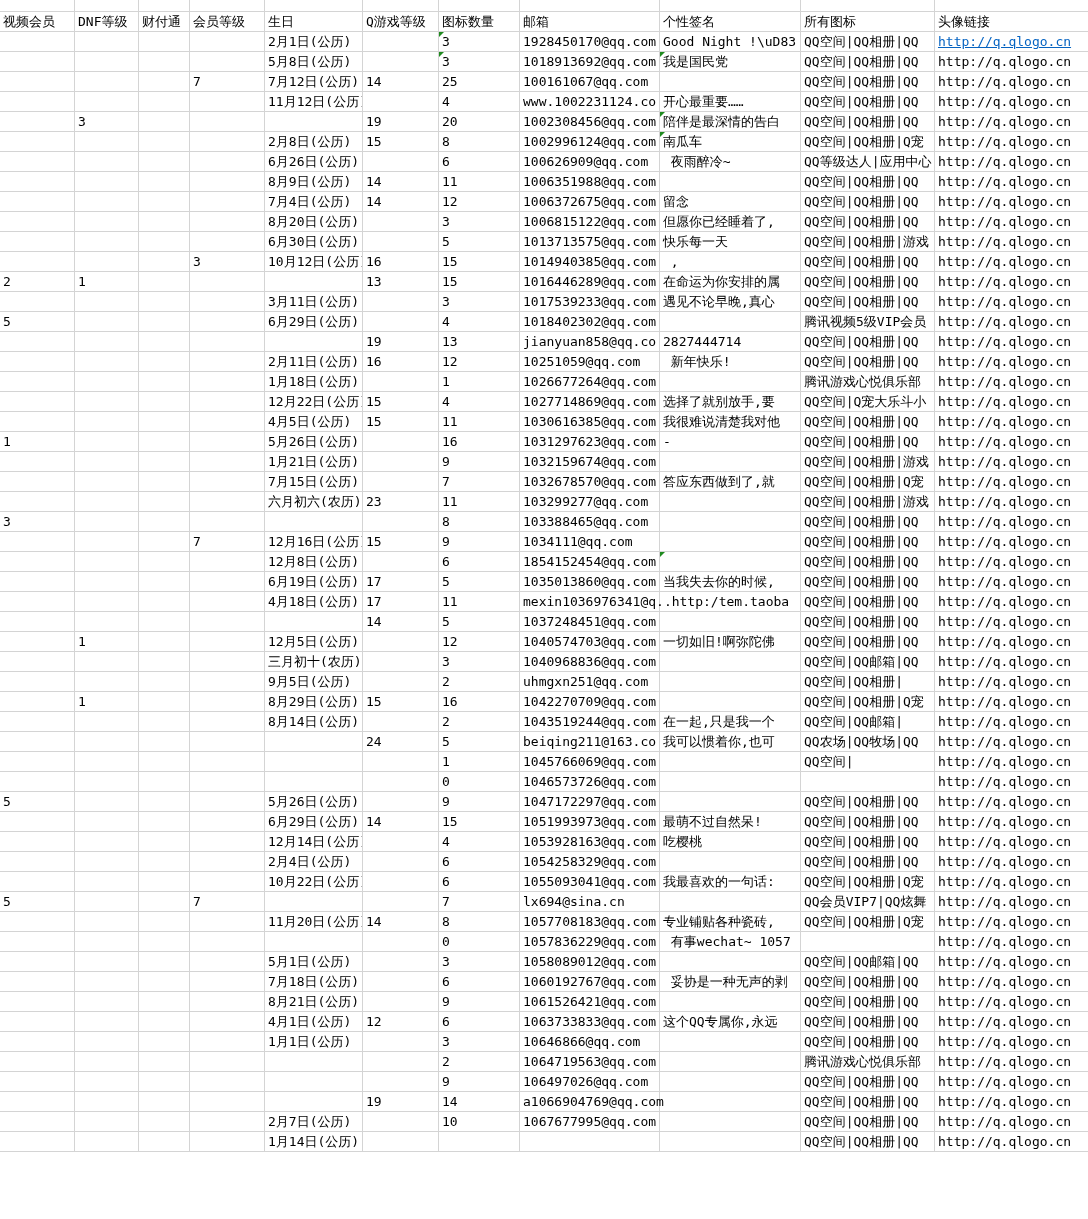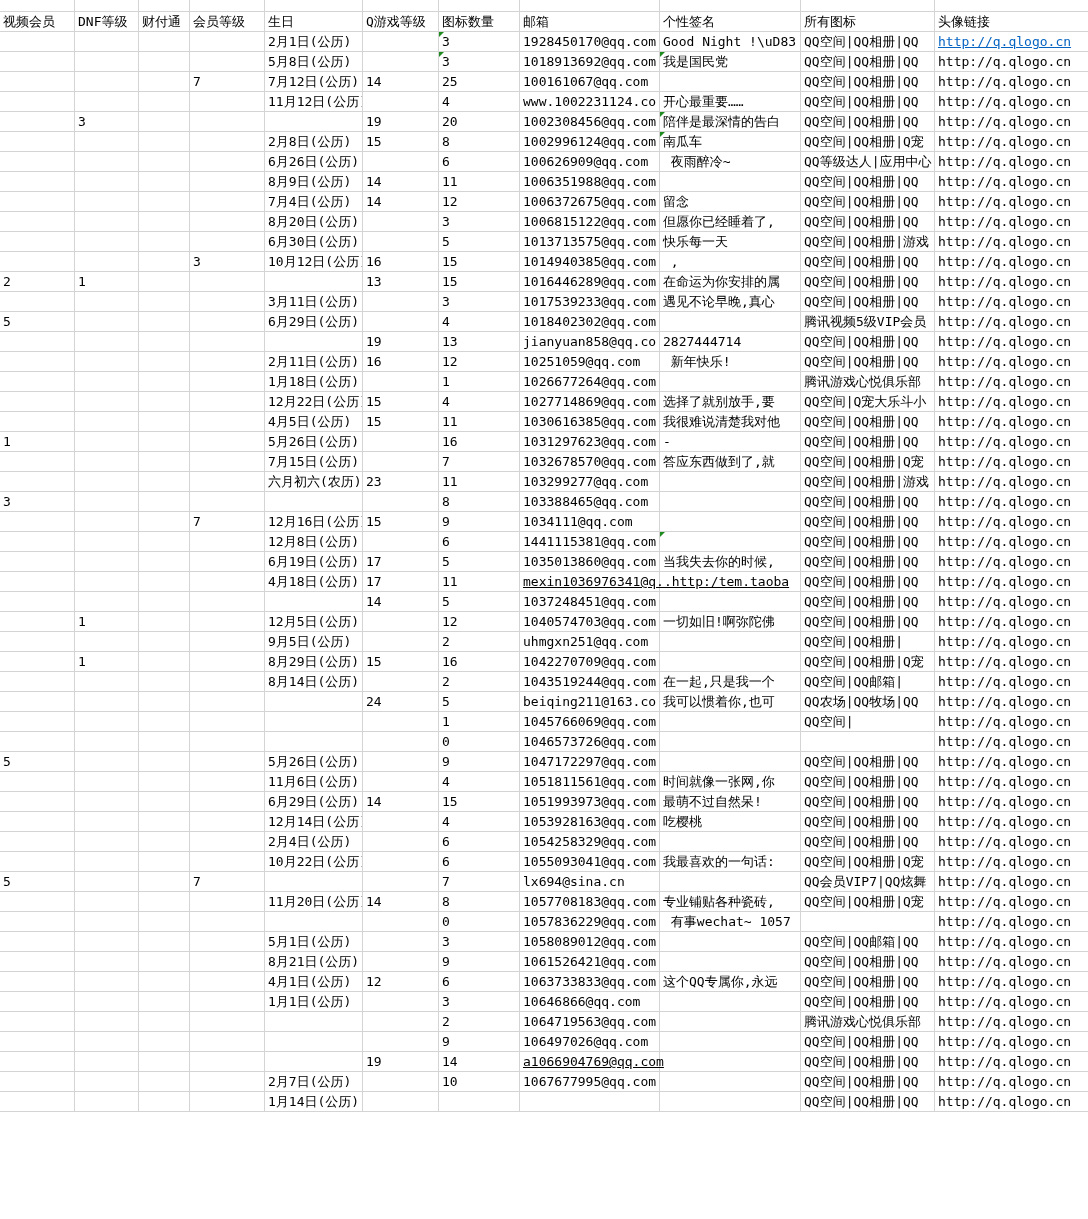--- a/index.html
+++ b/index.html
@@ -37,21 +37,21 @@
     position:relative;
     font-size:13px;
   }
   .grid td:last-child,.grid th:last-child{border-right:none;}
   .grid tr.striprow td{height:12px;}
   .right{text-align:right;padding-right:2px;}
   .hyperlink{color:var(--link);text-decoration:underline;}
   td.ovf{overflow:visible;}
   td.ovf > span{
     position:absolute;left:3px;top:0;
-    line-height:19px;white-space:pre;z-index:3;text-decoration:underline;
+    line-height:19px;white-space:pre;z-index:3;
   }
   .corner{
     position:absolute;top:0;left:0;width:0;height:0;
     border-top:5px solid var(--tri);
     border-right:5px solid transparent;
     z-index:4;
   }
 </style>
 </head>
 <body>
@@ -369,20 +369,33 @@
           <td>1031297623@qq.com</td>
           <td>-</td>
           <td>QQ空间|QQ相册|QQ</td>
           <td>http://q.qlogo.cn</td>
         </tr>
         <tr>
           <td></td>
           <td></td>
           <td></td>
           <td></td>
+          <td>1月21日(公历)</td>
+          <td></td>
+          <td>9</td>
+          <td>1032159674@qq.com</td>
+          <td></td>
+          <td>QQ空间|QQ相册|游戏</td>
+          <td>http://q.qlogo.cn</td>
+        </tr>
+        <tr>
+          <td></td>
+          <td></td>
+          <td></td>
+          <td></td>
           <td>7月15日(公历)</td>
           <td></td>
           <td>7</td>
           <td>1032678570@qq.com</td>
           <td>答应东西做到了,就</td>
           <td>QQ空间|QQ相册|Q宠</td>
           <td>http://q.qlogo.cn</td>
         </tr>
         <tr>
           <td></td>
@@ -424,21 +437,21 @@
           <td>http://q.qlogo.cn</td>
         </tr>
         <tr>
           <td></td>
           <td></td>
           <td></td>
           <td></td>
           <td>12月8日(公历)</td>
           <td></td>
           <td>6</td>
-          <td>1441115381@qq.com</td>
+          <td>1854152454@qq.com</td>
           <td><span class="corner"></span></td>
           <td>QQ空间|QQ相册|QQ</td>
           <td>http://q.qlogo.cn</td>
         </tr>
         <tr>
           <td></td>
           <td></td>
           <td></td>
           <td></td>
           <td>6月19日(公历)</td>
@@ -486,20 +499,33 @@
           <td>1040574703@qq.com</td>
           <td>一切如旧!啊弥陀佛</td>
           <td>QQ空间|QQ相册|QQ</td>
           <td>http://q.qlogo.cn</td>
         </tr>
         <tr>
           <td></td>
           <td></td>
           <td></td>
           <td></td>
+          <td>三月初十(农历)</td>
+          <td></td>
+          <td>3</td>
+          <td>1040968836@qq.com</td>
+          <td></td>
+          <td>QQ空间|QQ邮箱|QQ</td>
+          <td>http://q.qlogo.cn</td>
+        </tr>
+        <tr>
+          <td></td>
+          <td></td>
+          <td></td>
+          <td></td>
           <td>9月5日(公历)</td>
           <td></td>
           <td>2</td>
           <td>uhmgxn251@qq.com</td>
           <td></td>
           <td>QQ空间|QQ相册|</td>
           <td>http://q.qlogo.cn</td>
         </tr>
         <tr>
           <td></td>
@@ -569,33 +595,20 @@
         <tr>
           <td>5</td>
           <td></td>
           <td></td>
           <td></td>
           <td>5月26日(公历)</td>
           <td></td>
           <td>9</td>
           <td>1047172297@qq.com</td>
           <td></td>
-          <td>QQ空间|QQ相册|QQ</td>
-          <td>http://q.qlogo.cn</td>
-        </tr>
-        <tr>
-          <td></td>
-          <td></td>
-          <td></td>
-          <td></td>
-          <td>11月6日(公历)</td>
-          <td></td>
-          <td>4</td>
-          <td>1051811561@qq.com</td>
-          <td>时间就像一张网,你</td>
           <td>QQ空间|QQ相册|QQ</td>
           <td>http://q.qlogo.cn</td>
         </tr>
         <tr>
           <td></td>
           <td></td>
           <td></td>
           <td></td>
           <td>6月29日(公历)</td>
           <td>14</td>
@@ -694,20 +707,33 @@
           <td>1058089012@qq.com</td>
           <td></td>
           <td>QQ空间|QQ邮箱|QQ</td>
           <td>http://q.qlogo.cn</td>
         </tr>
         <tr>
           <td></td>
           <td></td>
           <td></td>
           <td></td>
+          <td>7月18日(公历)</td>
+          <td></td>
+          <td>6</td>
+          <td>1060192767@qq.com</td>
+          <td> 妥协是一种无声的剥</td>
+          <td>QQ空间|QQ相册|QQ</td>
+          <td>http://q.qlogo.cn</td>
+        </tr>
+        <tr>
+          <td></td>
+          <td></td>
+          <td></td>
+          <td></td>
           <td>8月21日(公历)</td>
           <td></td>
           <td>9</td>
           <td>1061526421@qq.com</td>
           <td></td>
           <td>QQ空间|QQ相册|QQ</td>
           <td>http://q.qlogo.cn</td>
         </tr>
         <tr>
           <td></td>

